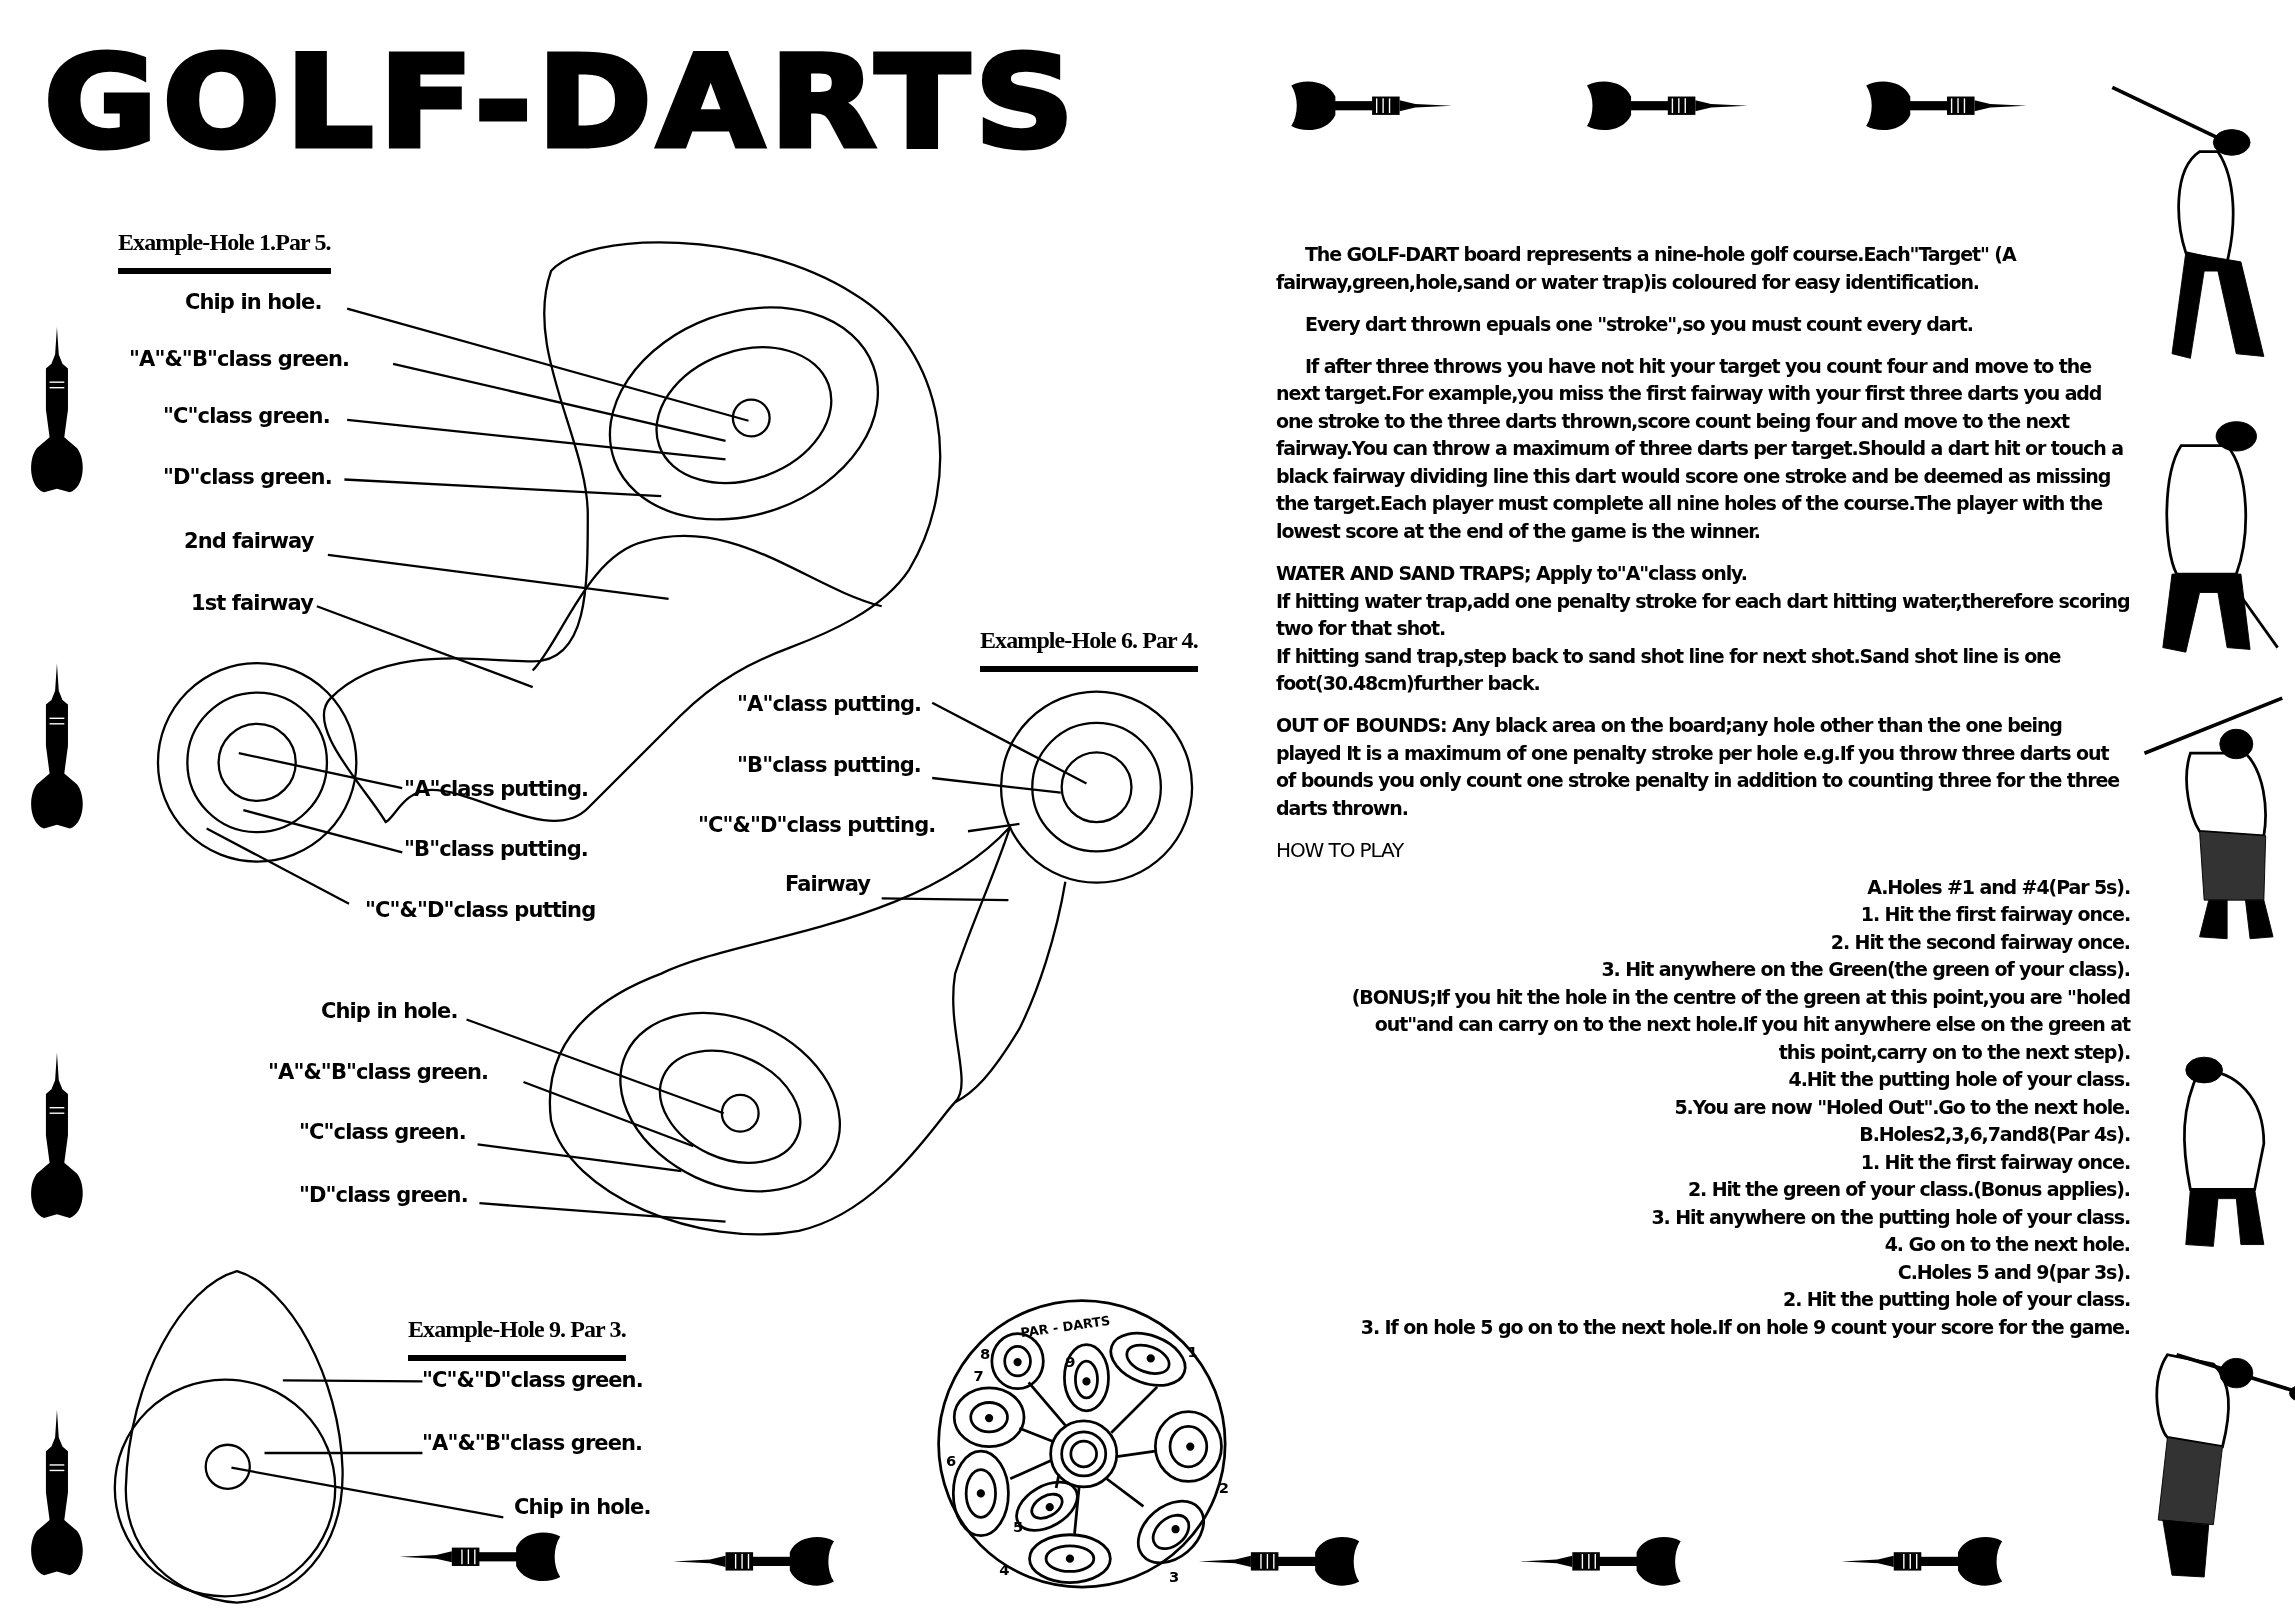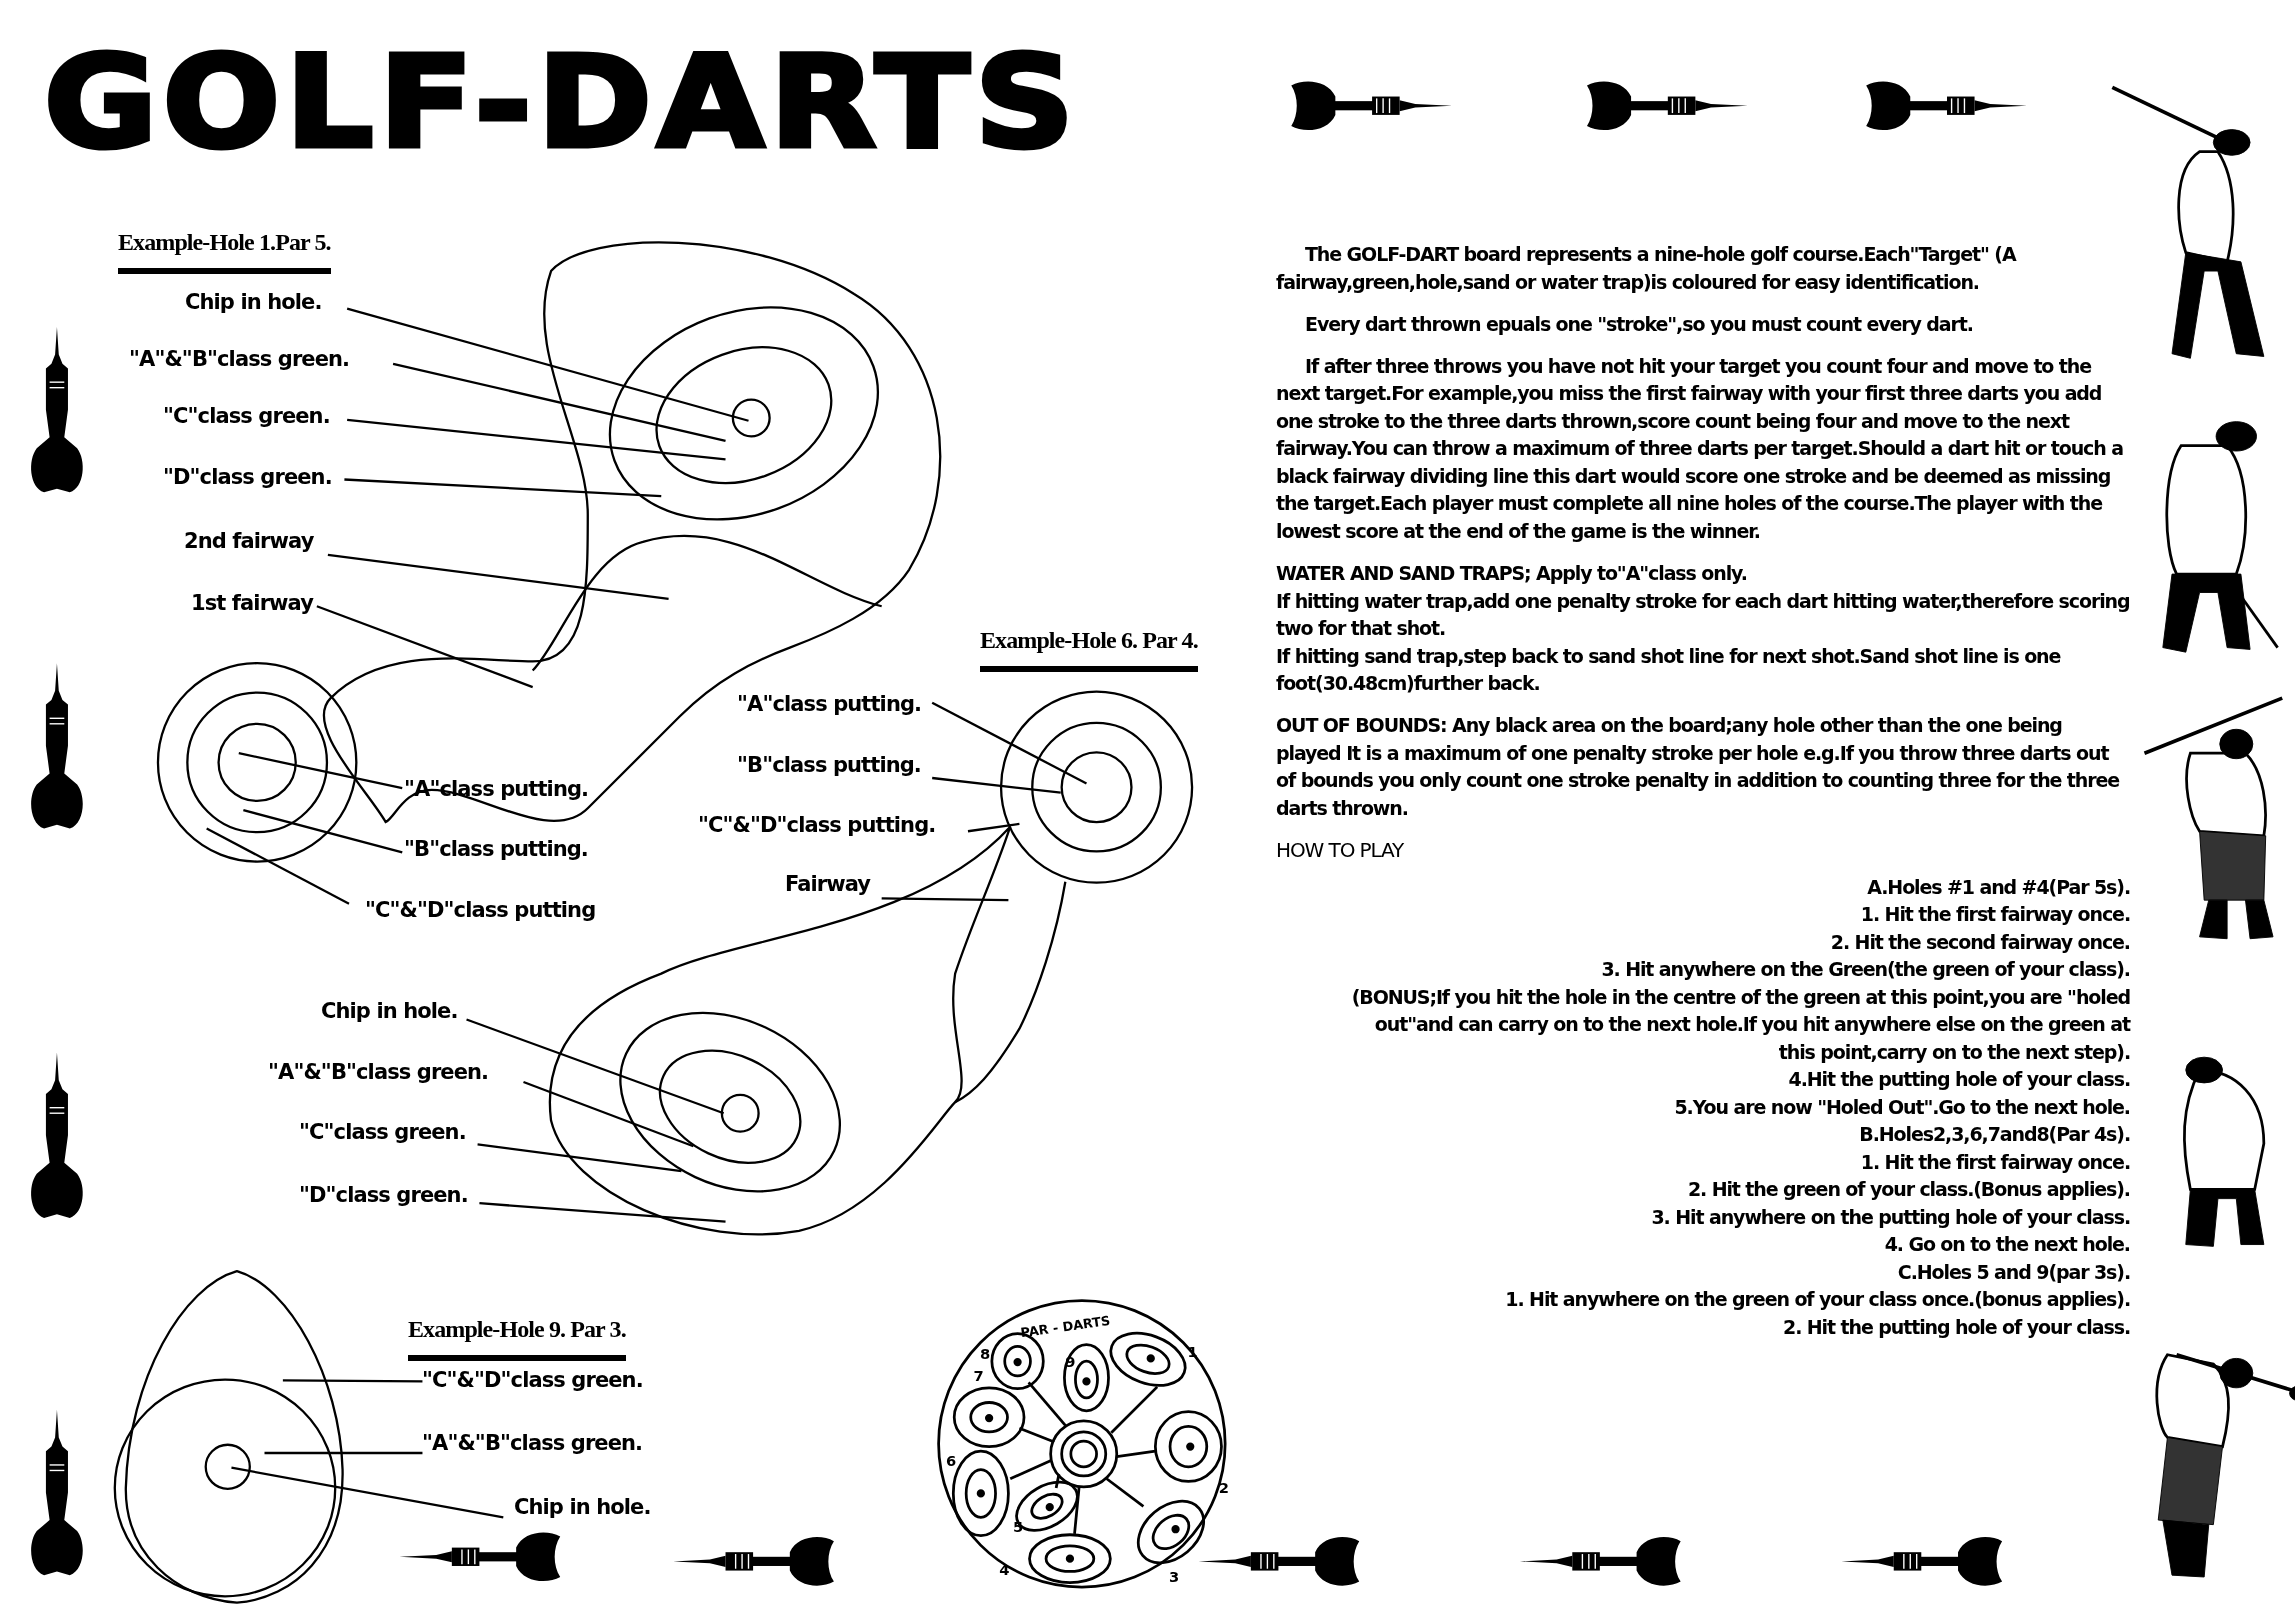--- a/index.html
+++ b/index.html
@@ -275,17 +275,17 @@
   <div class="group">
     <span class="gl"><span class="letter">B.</span><span>Holes2,3,6,7and8(Par 4s).</span></span>
     <span class="step">1. Hit the first fairway once.</span>
     <span class="step">2. Hit the green of your class.(Bonus applies).</span>
     <span class="step">3. Hit anywhere on the putting hole of your class.</span>
     <span class="step">4. Go on to the next hole.</span>
   </div>
 
   <div class="group">
     <span class="gl"><span class="letter">C.</span><span>Holes 5 and 9(par 3s).</span></span>
-    <span class="step">1. Hit anywhere on the green of your class once.(bonus applies).</span>
     <span class="step">2. Hit the putting hole of your class.</span>
+    <span class="step">3. If on hole 5 go on to the next hole.If on hole 9 count your score for the game.</span>
   </div>
 </div>
 
 
 </body></html>

